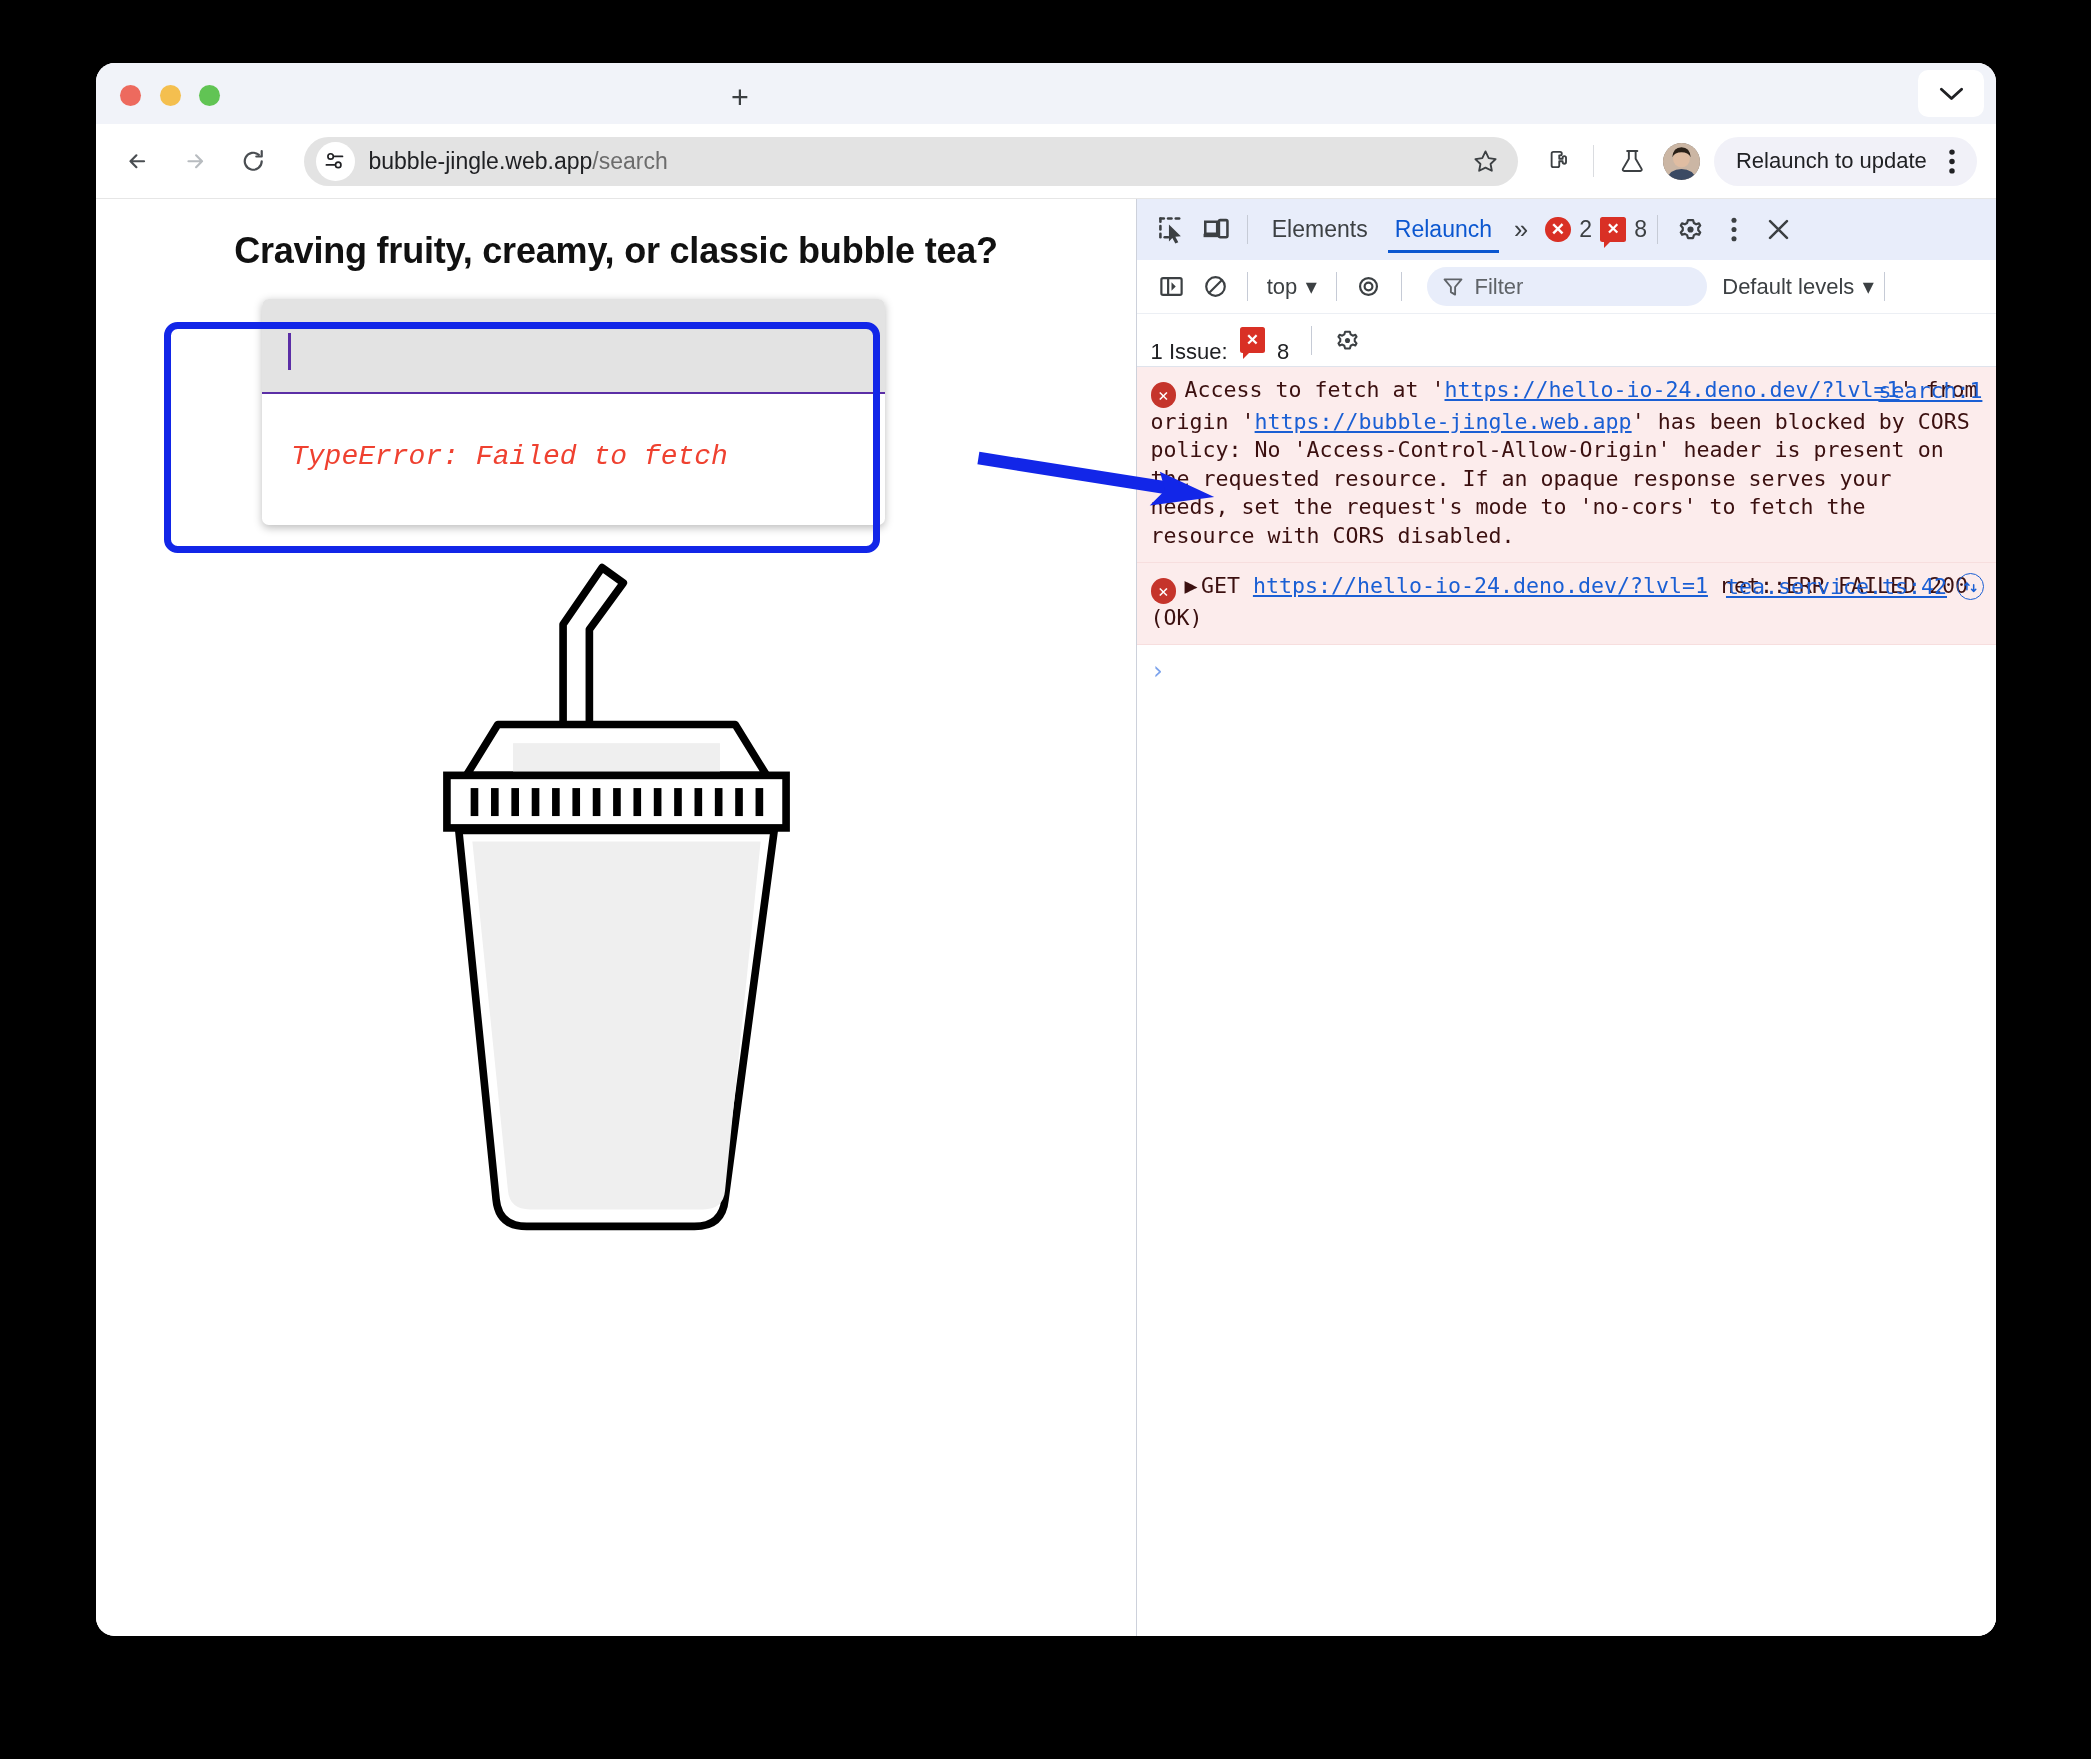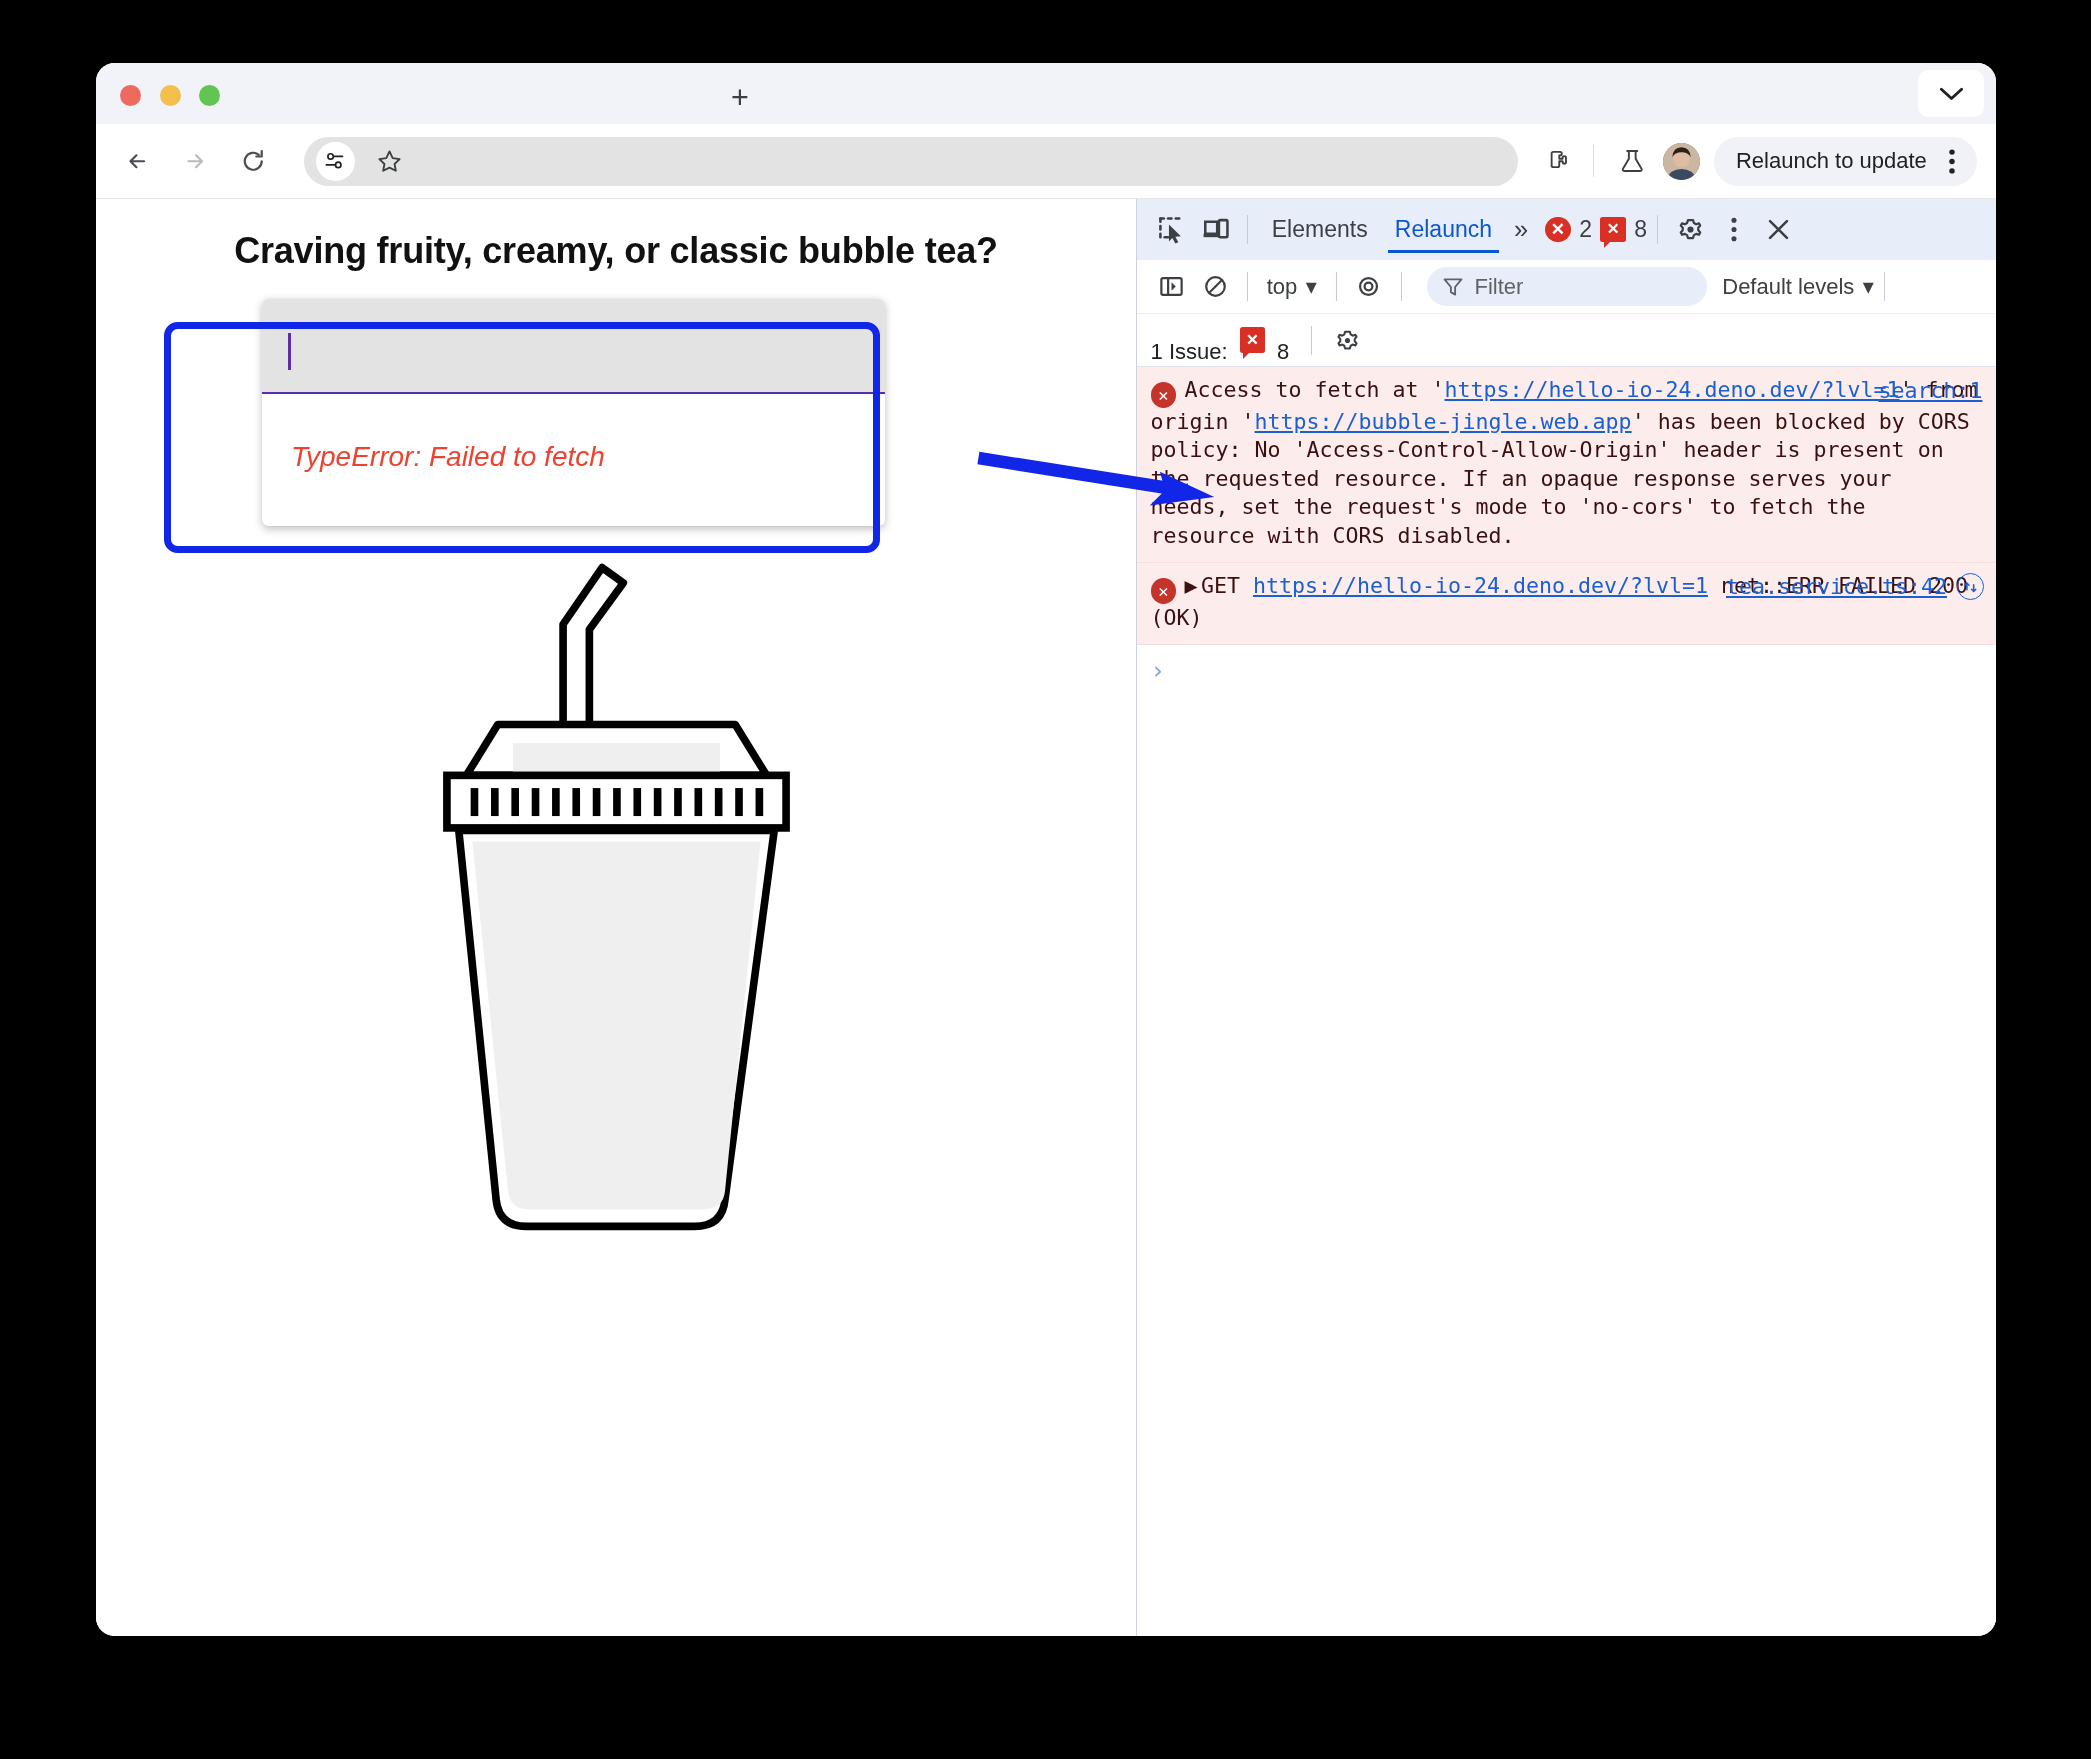--- a/index.html
+++ b/index.html
@@ -168,21 +168,21 @@
     height: 95px;
     border-bottom: 2.5px solid #5b2ea6;
     position: relative;
   }
   .caret {
     position: absolute; left: 26px; top: 34px;
     width: 2.5px; height: 37px; background: #5b2ea6;
   }
   .search-error {
     padding: 47px 16px 53px 29px;
-    font-size: 28px; font-style: italic; color: #ef4130;
+    font-size: 28px; font-style: italic; color: #ef4130; font-family: Liberation Mono, monospace;
   }
   
   .annot-box {
     position: absolute;
     left: 68px; top: 123px;
     width: 716px; height: 231px;
     border: 7.6px solid #1226e8;
     border-radius: 13.6px;
     pointer-events: none;
   }
@@ -351,20 +351,21 @@
 
       <div class="omnibox">
         <span class="omni-lock">
           <svg width="25.4" height="25.4" viewBox="0 0 30 30">
             <circle cx="9" cy="10" r="3.2" fill="none" stroke="#202124" stroke-width="2"></circle>
             <line x1="13.5" y1="10" x2="23" y2="10" stroke="#202124" stroke-width="2" stroke-linecap="round"></line>
             <circle cx="18" cy="20" r="3.2" fill="none" stroke="#202124" stroke-width="2"></circle>
             <line x1="4" y1="20" x2="13.5" y2="20" stroke="#202124" stroke-width="2" stroke-linecap="round"></line>
           </svg>
         </span>
+        <span class="omni-url"><span>bubble-jingle.web.app</span><span class="path">/search</span></span>
         <span class="omni-star">
           <svg width="27" height="27" viewBox="0 0 32 32">
               <path d="M16 4 L19.8 12 L28 13.2 L22 19 L23.5 27 L16 23.2 L8.5 27 L10 19 L4 13.2 L12.2 12 Z" fill="none" stroke="currentColor" stroke-width="2.2" stroke-linejoin="round"></path>
             </svg>
         </span>
       </div>
 
       <div class="tb-icon">
         <svg width="30.5" height="30.5" viewBox="0 0 36 36">
             <path d="M14 7 h5 a2 2 0 0 1 0 4 h-1 v4 h4 v-1 a2 2 0 0 1 4 0 v5 a2 2 0 0 1 -4 0 v-1 h-4 v5 a2 2 0 0 1 -2 2 h-5 a2 2 0 0 1 -2 -2 v-14 a2 2 0 0 1 2 -2 z" fill="none" stroke="currentColor" stroke-width="2.2" stroke-linejoin="round"></path>

